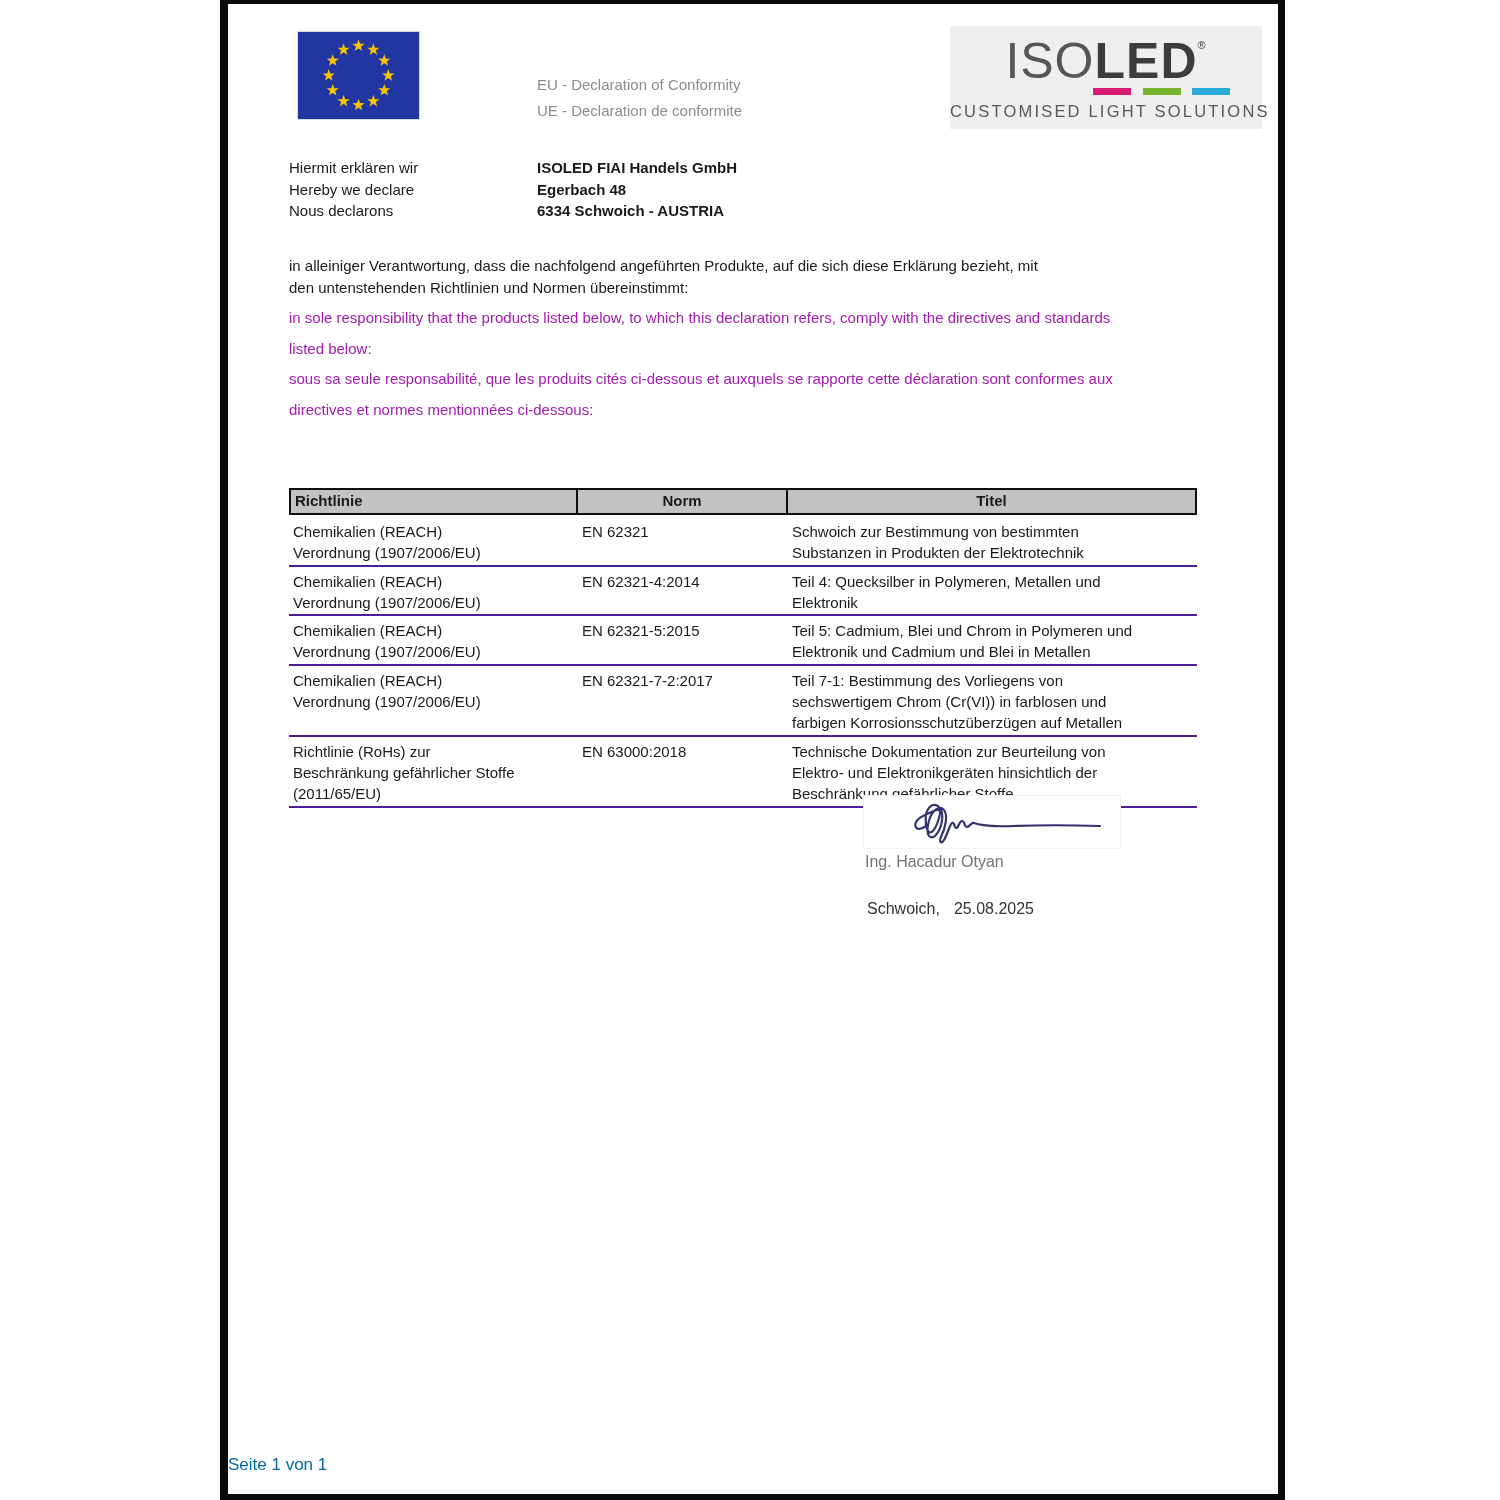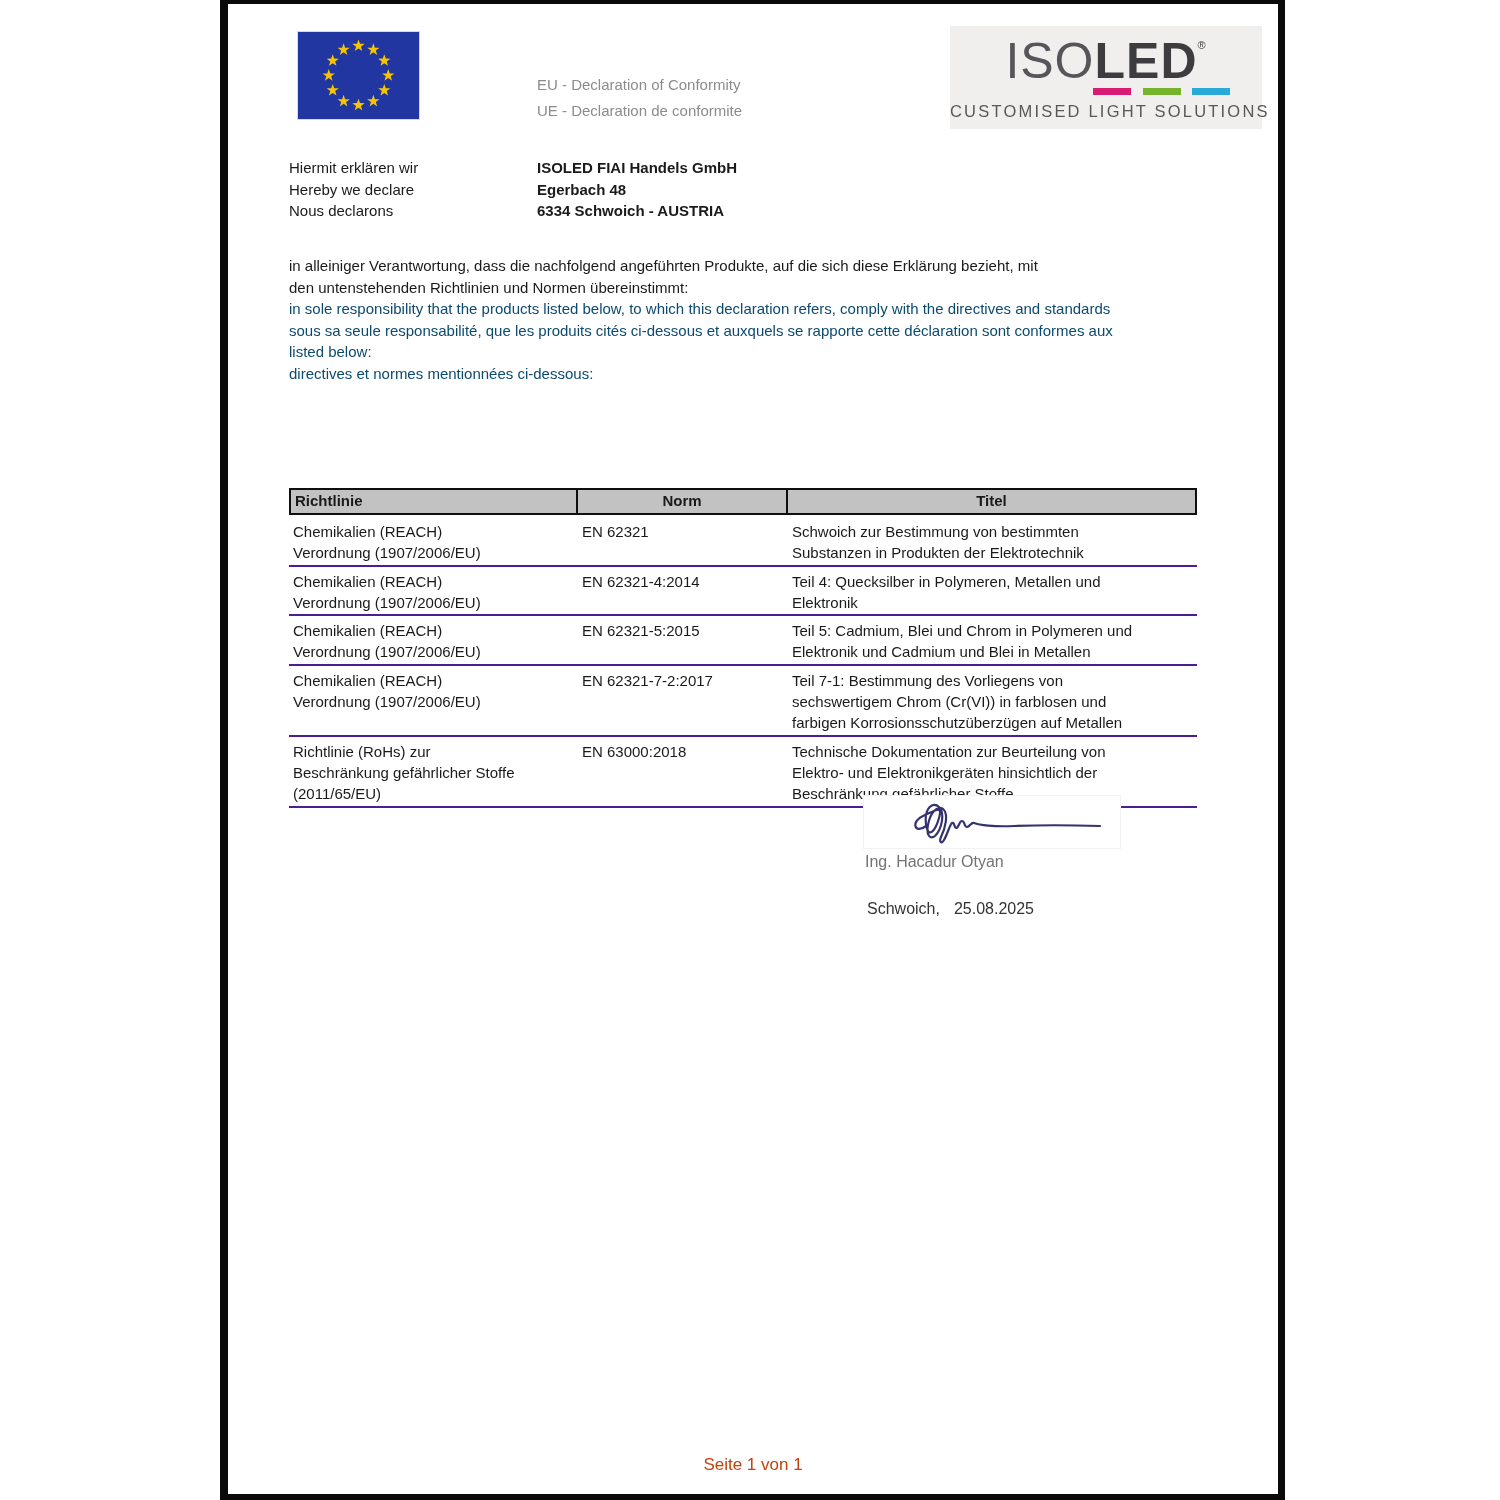--- a/index.html
+++ b/index.html
@@ -21,21 +21,21 @@
   .logo-led{font-weight:800;color:#3d3d40;}
   .logo-reg{font-size:11px;color:#3d3d40;vertical-align:top;line-height:18px;}
   .logo-bars{position:absolute;left:143px;top:62px;width:137px;display:flex;justify-content:space-between;}
   .logo-bar{display:inline-block;width:38px;height:7px;}
   .logo-tagline{position:absolute;left:0;right:0;top:76px;font-size:16.5px;letter-spacing:2.2px;color:#58585a;white-space:nowrap;}
   
   .declare-labels{left:61px;top:153px;font-size:15px;line-height:21.5px;}
   .company{left:309px;top:153px;font-size:15px;line-height:21.5px;font-weight:bold;}
   
   .statement{left:61px;top:251px;font-size:15px;line-height:21.6px;white-space:nowrap;}
-  .muted{color:#0c4a6e;}
+  .muted{color:#a21caf;margin-top:9px;}
   
   .tbl1{left:61px;top:387px;width:910px;border-collapse:collapse;table-layout:fixed;font-size:15px;}
   .tbl1 th,.tbl1 td{border:2px solid #0f0f0f;padding:2px 4px;text-align:left;font-weight:bold;}
   .tbl1 th{background:#c2c2c2;height:23px;}
   .tbl1 td{height:36px;vertical-align:middle;}
   .c-item{width:165px;}
   
   .tbl2-head{left:61px;top:484px;width:908px;display:flex;font-size:15px;font-weight:bold;}
   .tbl2-head .hcell{box-sizing:border-box;background:#c2c2c2;border:2px solid #0f0f0f;padding:2px 4px;height:27px;}
   .tbl2-head .hcell+.hcell{border-left:none;text-align:center;}
@@ -43,21 +43,21 @@
   .tbl2-rows{left:61px;top:513px;width:908px;font-size:15px;}
   .trow{display:flex;border-bottom:2px solid #4c1d95;padding:4px 0 1px 0;}
   .tcell{box-sizing:border-box;padding:0 6px 0 4px;line-height:21.3px;}
   .tcell div{white-space:nowrap;}
   
   .sig-box{left:635px;top:791px;width:256px;height:52px;background:#fff;border:1px solid #f2f2f2;}
   .sig-name{left:637px;top:849px;font-size:16px;color:#737373;}
   .sig-date{left:639px;top:896px;font-size:16px;color:#333;}
   .sig-date .dt{margin-left:14px;}
   
-  .footer{left:0;right:0;top:1451px;text-align:center;font-size:17px;color:#c2410c;}
+  .footer{left:0;right:0;top:1451px;text-align:left;font-size:17px;color:#0369a1;}
 </style>
 </head>
 <body>
 
 <div class="page">
 
   <svg class="abs flag" viewBox="0 0 122 88" preserveAspectRatio="none">
     <rect x="0" y="0" width="122" height="88" fill="#2136a0"></rect>
     <defs>
       <path id="st" d="M0,-6.5 L1.53,-2.10 L6.18,-2.01 L2.47,0.80 L3.82,5.26 L0,2.6 L-3.82,5.26 L-2.47,0.80 L-6.18,-2.01 L-1.53,-2.10 Z"></path>
@@ -99,22 +99,22 @@
   <div class="abs company">
     <div>ISOLED FIAI Handels GmbH</div>
     <div>Egerbach 48</div>
     <div>6334 Schwoich - AUSTRIA</div>
   </div>
 
   <div class="abs statement">
     <div>in alleiniger Verantwortung, dass die nachfolgend angeführten Produkte, auf die sich diese Erklärung bezieht, mit</div>
     <div>den untenstehenden Richtlinien und Normen übereinstimmt:</div>
     <div class="muted">in sole responsibility that the products listed below, to which this declaration refers, comply with the directives and standards</div>
+    <div class="muted">listed below:</div>
     <div class="muted">sous sa seule responsabilité, que les produits cités ci-dessous et auxquels se rapporte cette déclaration sont conformes aux</div>
-    <div class="muted">listed below:</div>
     <div class="muted">directives et normes mentionnées ci-dessous:</div>
   </div>
 
 
   <div class="abs tbl2-head">
     <div class="hcell w1">Richtlinie</div>
     <div class="hcell w2">Norm</div>
     <div class="hcell w3">Titel</div>
   </div>
 

